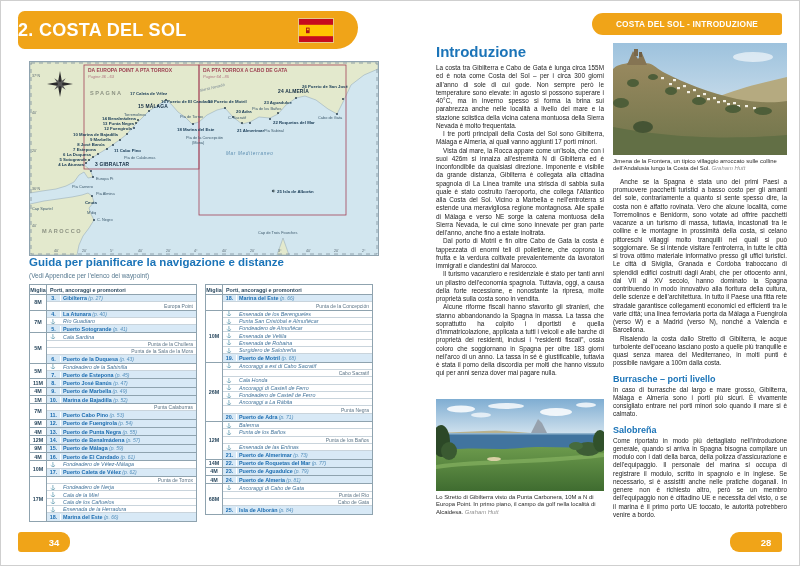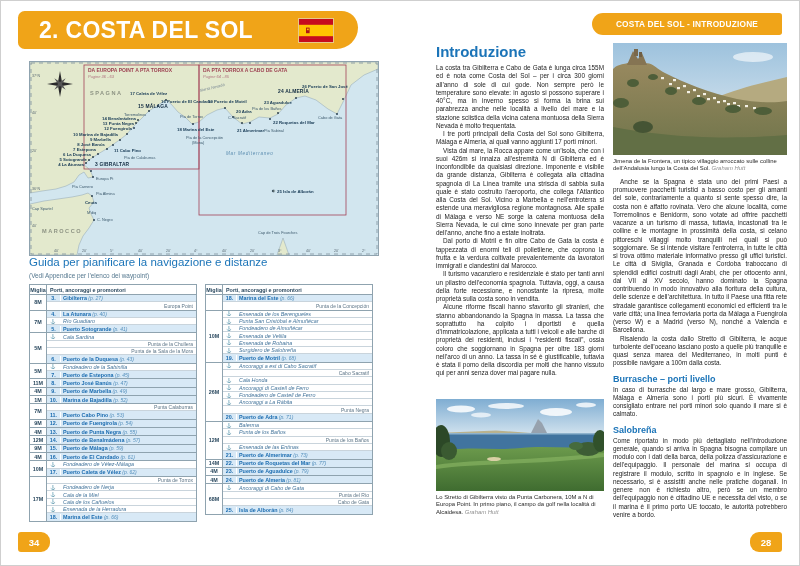--- a/index.html
+++ b/index.html
@@ -3,39 +3,39 @@
 <meta charset="utf-8">
 <style>
   html,body{margin:0;padding:0;}
   body{width:800px;height:566px;position:relative;background:#ffffff;
        font-family:"Liberation Sans",sans-serif;overflow:hidden;}
   .sheet{position:absolute;inset:0;border:1px solid #cfcfcf;}
 
   
   .header-left{position:absolute;left:17px;top:10px;width:340px;height:38px;
     background:#f0a418;border-radius:8px 20px 26px 8px;display:flex;align-items:center;}
-  .header-left .title{flex:1;color:#fff;font-size:23px;font-weight:bold;
-    padding-left:21px;letter-spacing:.3px;white-space:nowrap;}
+  .header-left .title{flex:1;color:#fff;font-size:18px;font-weight:bold;
+    letter-spacing:.3px;white-space:nowrap;}
   .flagbox{margin-right:24px;line-height:0;border:1px solid #e6c98a;}
 
   .map{position:absolute;left:28px;top:60px;width:348px;height:193px;
     border:1px solid #8fa3af;background:#d2e6ef;}
   .map svg{display:block;}
   .ml{font-family:"Liberation Sans",sans-serif;}
   .mlport{font-size:4.3px;font-weight:bold;fill:#173a55;}
   .mlcity{font-size:4.9px;font-weight:bold;fill:#102a40;letter-spacing:.2px;}
   .mlminor{font-size:3.9px;fill:#3d5a6e;}
   .mlsea{font-size:4.6px;font-style:italic;fill:#5b8db0;letter-spacing:.7px;}
   .mlcountry{font-size:5.6px;font-weight:bold;fill:#8d9383;letter-spacing:1.5px;}
   .mlgrid{font-size:3.6px;fill:#5a6a74;}
   .mlboxtitle{font-size:5px;font-weight:bold;fill:#9c3f50;}
   .mlboxpages{font-size:4px;font-style:italic;fill:#b27682;}
   .mlrange{font-size:4px;font-style:italic;fill:#7b8a95;}
 
-  .guide-h{position:absolute;left:28px;top:255px;font-size:11.5px;font-weight:normal;color:#1b74b8;}
+  .guide-h{position:absolute;left:28px;top:255px;font-size:11.5px;font-weight:bold;color:#1b74b8;}
   .guide-sub{position:absolute;left:28px;top:271px;font-size:6.4px;color:#55788f;}
 
   .ntable{position:absolute;top:283px;width:168px;border:1px solid #8fa3af;
     background:#fff;font-size:5.4px;color:#223344;box-sizing:border-box;}
   #tleft{left:28px;} #tright{left:204px;}
   .thead{display:flex;border-bottom:1px solid #8fa3af;font-weight:bold;color:#2c4a60;}
   .thead .hm{width:17px;border-right:1px solid #8fa3af;text-align:center;padding:1.5px 0;flex:0 0 17px;box-sizing:border-box;}
   .thead .hp{flex:1;padding:1.5px 3px;}
   .tgroup{display:flex;border-bottom:1px solid #8fa3af;}
   .tgroup:last-child{border-bottom:none;}
@@ -49,21 +49,21 @@
   .tnum{width:14px;flex:0 0 14px;text-align:center;font-weight:bold;color:#1b6cb0;
     border-right:1px solid #fff;box-sizing:border-box;}
   .trow.anch .tnum{font-weight:normal;font-size:4.6px;border-right:1px solid transparent;}
   .tname{flex:1;padding-left:2px;white-space:nowrap;overflow:hidden;}
   .pname{font-weight:bold;color:#1b6cb0;}
   .pref{color:#5590bd;font-size:5px;font-style:italic;}
   .trow.anch .tname{font-style:italic;color:#44759c;}
   .trow.prom{justify-content:flex-end;padding-right:3px;color:#5e7688;font-size:5px;}
 
   .page-tab{position:absolute;top:531px;width:32px;height:20px;background:#f0a418;color:#fff;
-    font-weight:bold;font-size:9.5px;display:flex;align-items:center;justify-content:center;}
+    font-weight:bold;font-size:9.5px;display:flex;align-items:center;justify-content:center;padding-left:20px;}
   #tab34{left:17px;border-radius:3px 9px 9px 3px;}
   #tab35{right:17px;border-radius:9px 3px 3px 9px;}
 
   
   .header-right{position:absolute;right:17px;top:12px;width:190px;height:22px;background:#f0a418;
     border-radius:12px 3px 3px 12px;display:flex;align-items:center;justify-content:center;
     color:#fff;font-weight:bold;font-size:8.3px;letter-spacing:.2px;white-space:nowrap;}
   .col1{position:absolute;left:435px;top:42px;width:168px;height:353px;overflow:hidden;}
   .col2{position:absolute;left:612px;top:42px;width:174px;height:509px;overflow:hidden;}
   .intro-h{font-size:15px;font-weight:bold;color:#1b74b8;margin:0 0 4px 0;}

